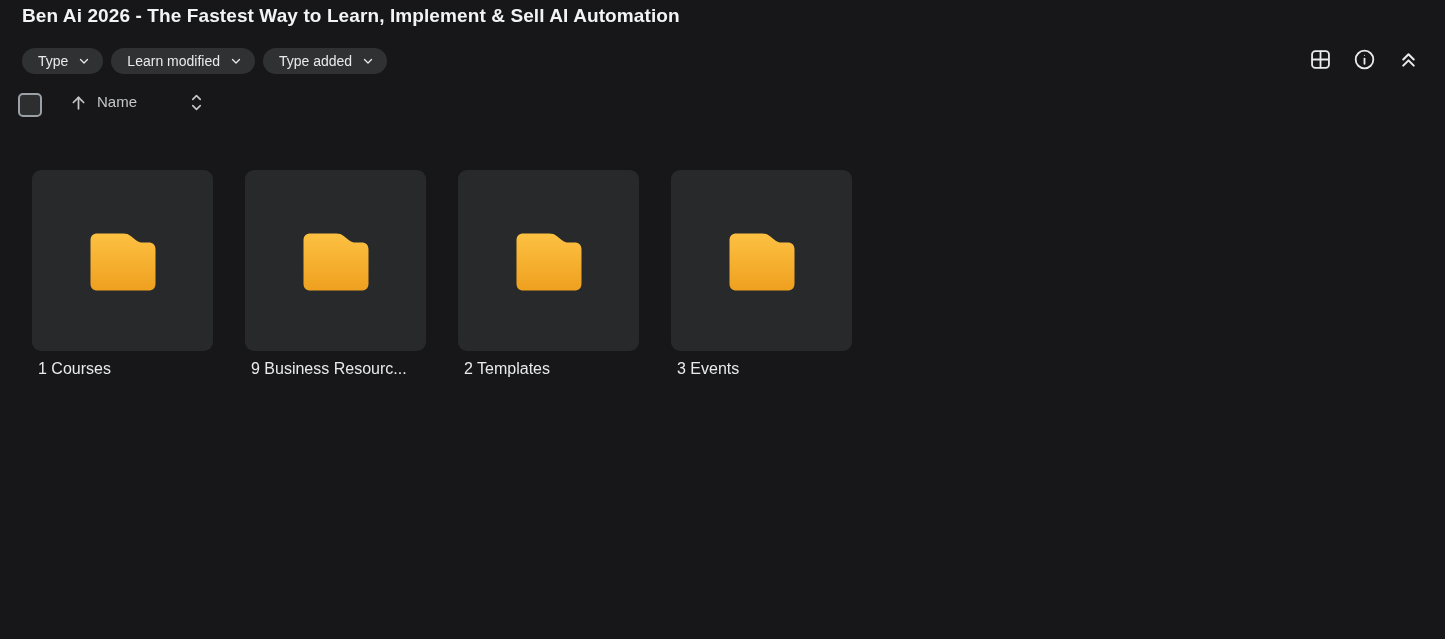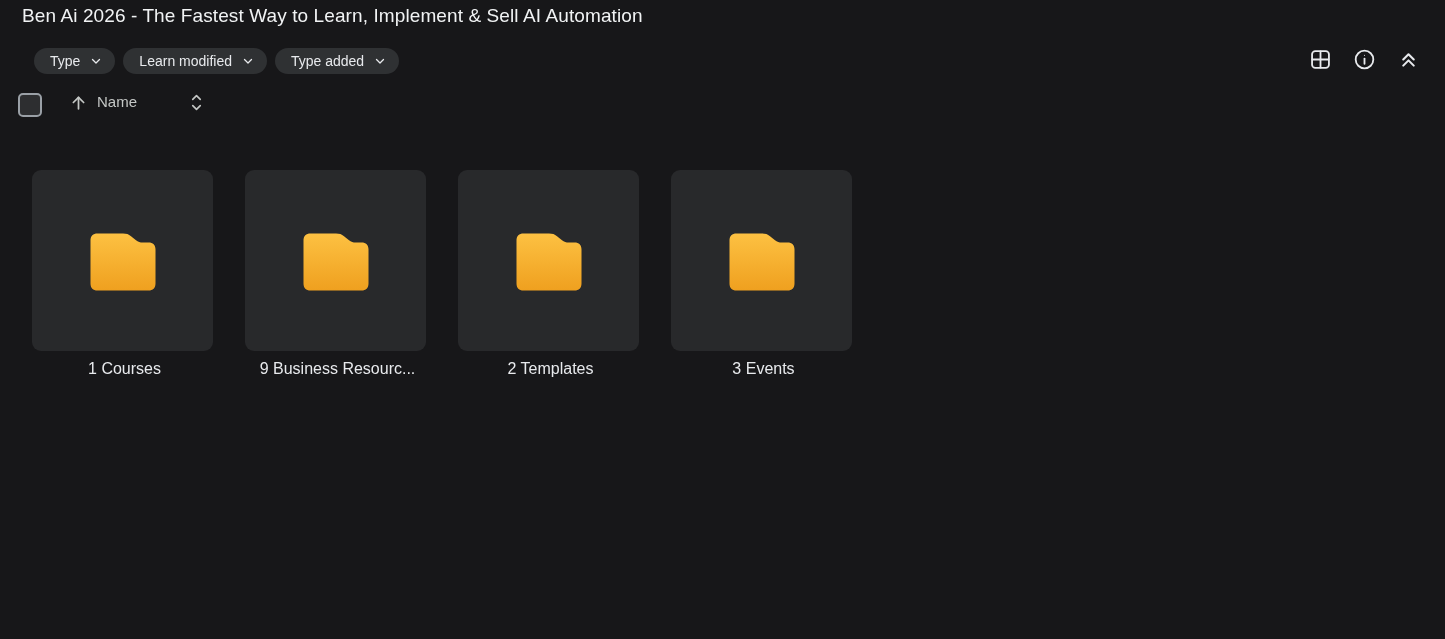--- a/index.html
+++ b/index.html
@@ -6,25 +6,25 @@
   html,body { width:1445px; height:639px; }
   body {
     position:relative;
     background:#171719;
     font-family:"Liberation Sans", sans-serif;
     overflow:hidden;
     color:#e8eaed;
   }
   .page-title {
     position:absolute; left:22px; top:5px;
-    font-size:19px; font-weight:normal; color:#f1f3f4;
+    font-size:19px; font-weight:bold; color:#f1f3f4;
     letter-spacing:.1px; white-space:nowrap;
   }
   .chips-row {
-    position:absolute; left:34px; top:48px;
+    position:absolute; left:22px; top:48px;
     display:flex; gap:8px; align-items:center;
   }
   .chip {
     height:26px; background:#2f3133; border-radius:13px;
     display:flex; align-items:center; gap:10px;
     padding:0 13px 0 16px;
     color:#e8eaed; font-size:14px; cursor:pointer; user-select:none;
   }
   .chip svg { display:block; }
   .toolbar {
@@ -42,21 +42,21 @@
     border:2px solid #9aa0a6; border-radius:5px;
     background:#2d2e30; cursor:pointer;
   }
   .sort-arrow { margin-left:27px; display:flex; cursor:pointer; }
   .sort-label { margin-left:9px; font-size:15px; color:#c4c7c5; cursor:pointer; }
   .unfold { margin-left:52px; display:flex; cursor:pointer; }
   .folder-grid {
     position:absolute; left:32px; top:170px;
     display:flex; gap:32px;
   }
-  .folder-item { width:181px;text-align:center; }
+  .folder-item { width:181px; }
   .folder-card {
     width:181px; height:181px;
     background:#28292b; border-radius:9px;
     display:flex; align-items:center; justify-content:center;
     cursor:pointer;
   }
   .folder-card svg { display:block; }
   .folder-name {
     margin-top:9px; padding:0 2px 0 6px;
     font-size:16px; color:#e8eaed;

